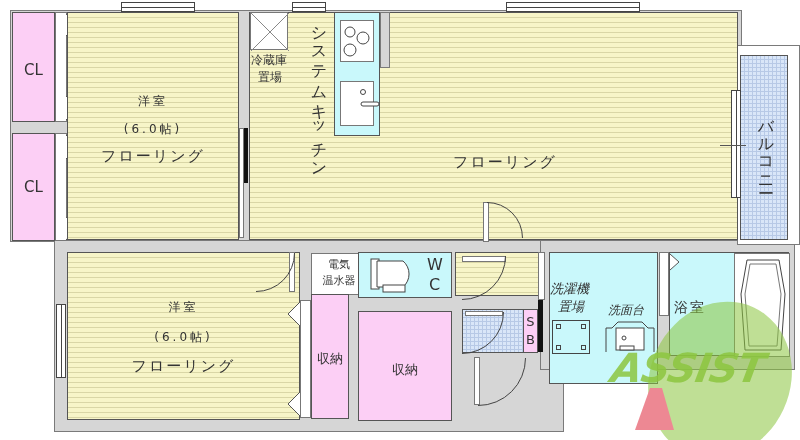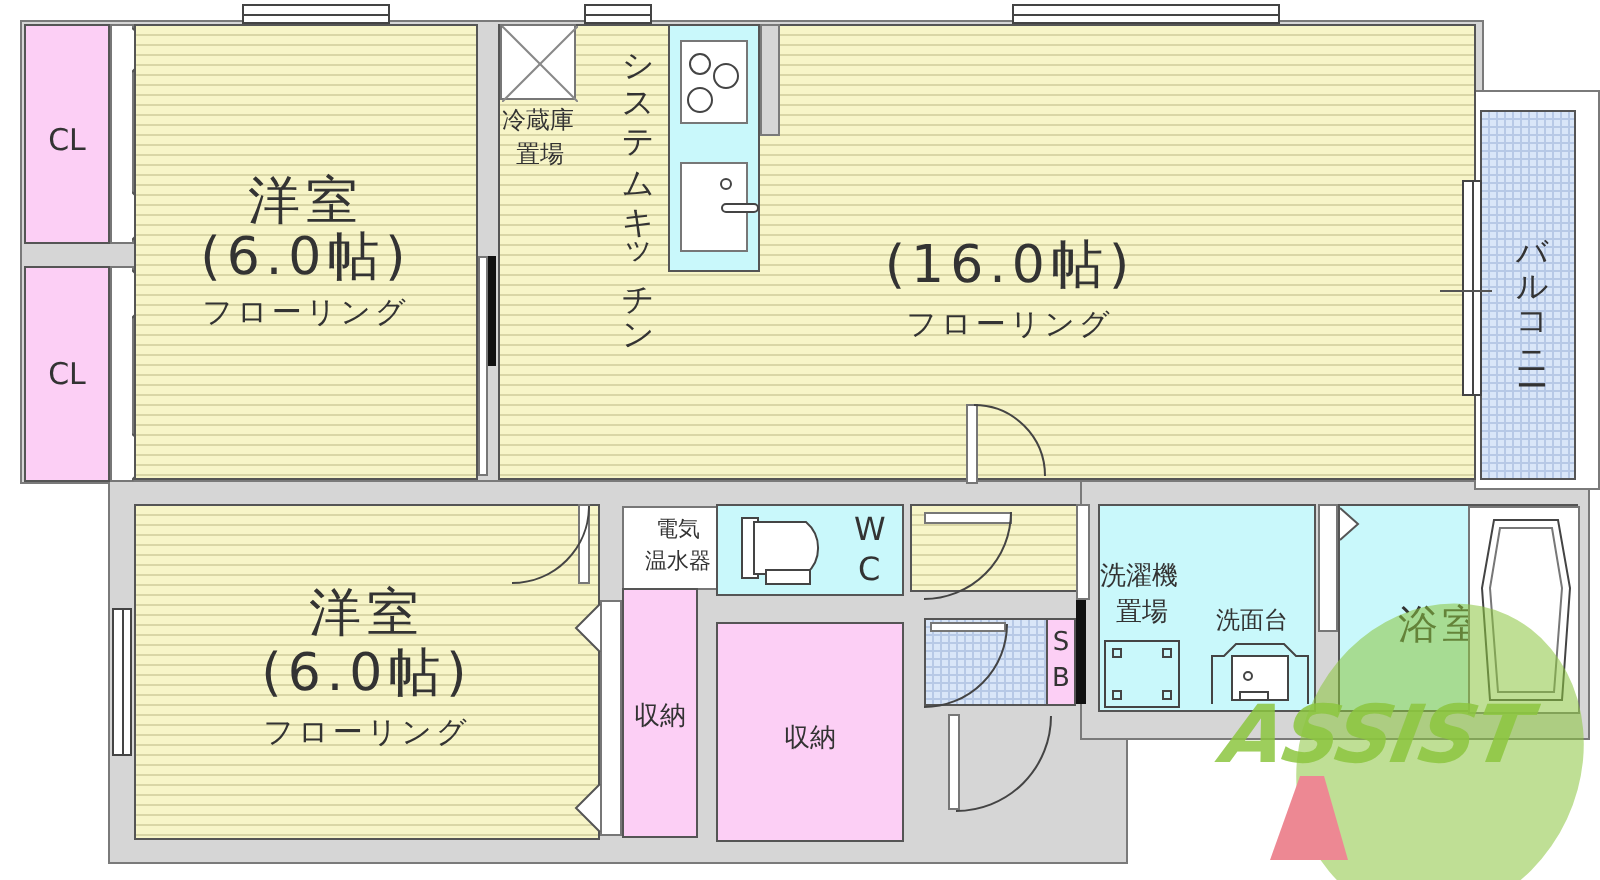--- a/index.html
+++ b/index.html
@@ -23,21 +23,21 @@
       background-image:
         repeating-linear-gradient(to right, transparent 0 3px, #b7c9e6 3px 4px),
         repeating-linear-gradient(to bottom, transparent 0 3px, #b7c9e6 3px 4px);
       border: 1px solid #555;
     }
     .win { position: absolute; background: #fff; border: 1px solid #444; }
     .win::after { content: ""; position: absolute; left: 0; right: 0; top: 50%; border-top: 1px solid #444; }
     .winv { position: absolute; background: #fff; border: 1px solid #444; }
     .winv::after { content: ""; position: absolute; top: 0; bottom: 0; left: 50%; border-left: 1px solid #444; }
     .label { position: absolute; text-align: center; color: #333; white-space: nowrap; }
-    .big { font-size: 26px; letter-spacing: 3px; line-height: 28px; }
+    .big { font-size: 12px; letter-spacing: 3px; line-height: 28px; }
     .mid { font-size: 15px; letter-spacing: 2px; }
     .small { font-size: 12px; line-height: 15px; }
     .vert { writing-mode: vertical-rl; text-orientation: upright; font-size: 16px; letter-spacing: 1px; }
     .door-arc { position: absolute; border: 1px solid #444; background: transparent; }
     .blackbar { position: absolute; background: #111; }
     .white { position: absolute; background: #fff; border: 1px solid #777; }
   </style>
 </head>
 <body>
 
@@ -68,21 +68,20 @@
 
 <div class="floor" style="left:67px;top:12px;width:172px;height:228px;">
   <div class="label big" style="left:0;right:0;top:74px;">洋室</div>
   <div class="label big" style="left:0;right:0;top:102px;">(6.0帖)</div>
   <div class="label mid" style="left:0;right:0;top:134px;">フローリング</div>
 </div>
 <div class="blackbar" style="left:243px;top:128px;width:5px;height:55px;"></div>
 <div class="white" style="left:239px;top:128px;width:5px;height:110px;"></div>
 
 <div class="floor" style="left:249px;top:12px;width:489px;height:228px;">
-  <div class="label big" style="left:160px;width:190px;top:106px;">(16.0帖)</div>
   <div class="label mid" style="left:160px;width:190px;top:140px;">フローリング</div>
 </div>
 
 <div class="white" style="left:250px;top:12px;width:38px;height:38px;">
   <svg width="38" height="38">
       <line x1="0" y1="0" x2="38" y2="38" stroke="#888"></line>
       <line x1="38" y1="0" x2="0" y2="38" stroke="#888"></line>
     </svg>
 </div>
 <div class="label small" style="left:251px;top:53px;">冷蔵庫</div>
@@ -162,41 +161,41 @@
 <div class="white" style="left:474px;top:357px;width:6px;height:48px;"></div>
 <div class="door-arc" style="left:430px;top:310px;width:96px;height:96px;border-radius:50%;clip-path:inset(50% 0 0 50%);"></div>
 
 <div class="closet" style="left:523px;top:309px;width:15px;height:44px;">
   <div class="label small" style="left:0;right:0;top:4px;font-size:13px;">S</div>
   <div class="label small" style="left:0;right:0;top:22px;font-size:13px;">B</div>
 </div>
 <div class="blackbar" style="left:538px;top:300px;width:5px;height:52px;"></div>
 <div class="white" style="left:538px;top:252px;width:7px;height:48px;"></div>
 
-<div class="wet" style="left:549px;top:252px;width:109px;height:104px;">
+<div class="wet" style="left:549px;top:252px;width:109px;height:132px;font-style:italic;">
   <div class="label small" style="left:0;top:28px;font-size:13px;">洗濯機</div>
   <div class="label small" style="left:8px;top:46px;font-size:13px;">置場</div>
   <div class="abs" style="left:2px;top:67px;width:38px;height:34px;border:1px solid #444;">
     <div class="abs" style="left:3px;top:3px;width:5px;height:5px;border:1px solid #444;"></div>
     <div class="abs" style="right:3px;top:3px;width:5px;height:5px;border:1px solid #444;"></div>
     <div class="abs" style="left:3px;bottom:3px;width:5px;height:5px;border:1px solid #444;"></div>
     <div class="abs" style="right:3px;bottom:3px;width:5px;height:5px;border:1px solid #444;"></div>
   </div>
   <div class="label small" style="left:58px;top:50px;font-size:12px;">洗面台</div>
   <svg class="abs" width="55" height="36" style="left:52px;top:67px;">
     <path d="M4 32 V8 H10 L16 2 H40 L46 8 H52 V32" fill="none" stroke="#444"></path>
     <rect x="14" y="8" width="28" height="22" fill="#fff" stroke="#444"></rect>
     <circle cx="22" cy="18" r="2" fill="none" stroke="#444"></circle>
     <rect x="18" y="26" width="14" height="4" fill="#fff" stroke="#444"></rect>
   </svg>
 </div>
 <div class="white" style="left:659px;top:252px;width:10px;height:64px;"></div>
 
 <div class="wet" style="left:669px;top:252px;width:120px;height:104px;">
-  <div class="label mid" style="left:29px;top:46px;font-size:20px;">浴室</div>
+  <div class="label mid" style="left:4px;top:46px;font-size:14px;">浴室</div>
   <div class="white" style="left:64px;top:0;width:56px;height:104px;">
     <svg width="56" height="104">
       <path d="M12 6 H44 L50 40 L46 96 H10 L6 40 Z" fill="#fff" stroke="#444"></path>
       <path d="M15 10 H41 L46 40 L42 92 H14 L10 40 Z" fill="none" stroke="#777"></path>
     </svg>
   </div>
 </div>
 <svg class="abs" style="left:669px;top:252px;" width="12" height="20">
   <polyline points="1,2 10,10 1,18" fill="#fff" stroke="#555"></polyline>
 </svg>

